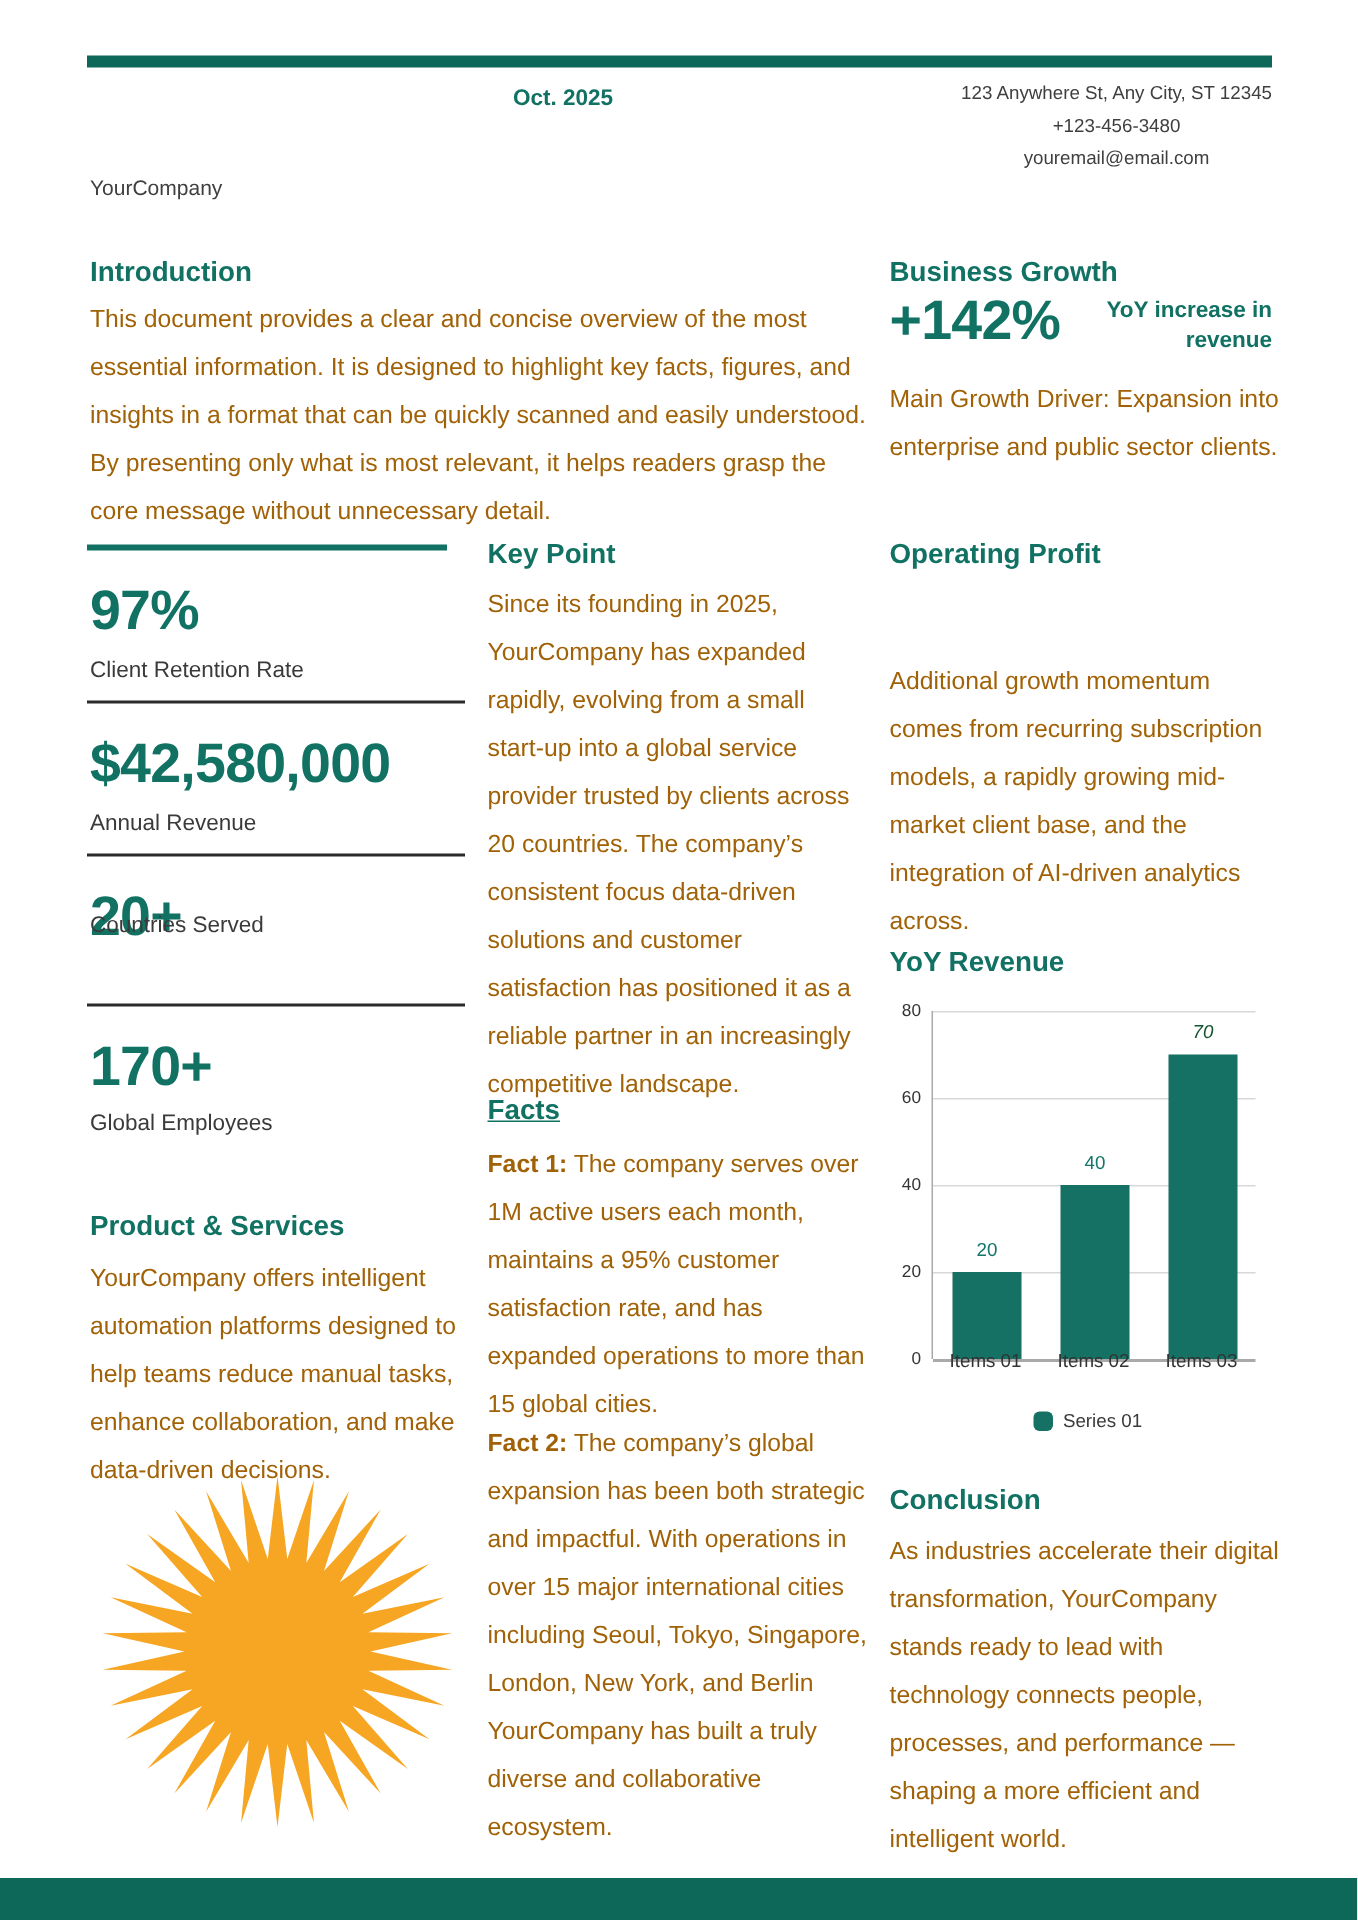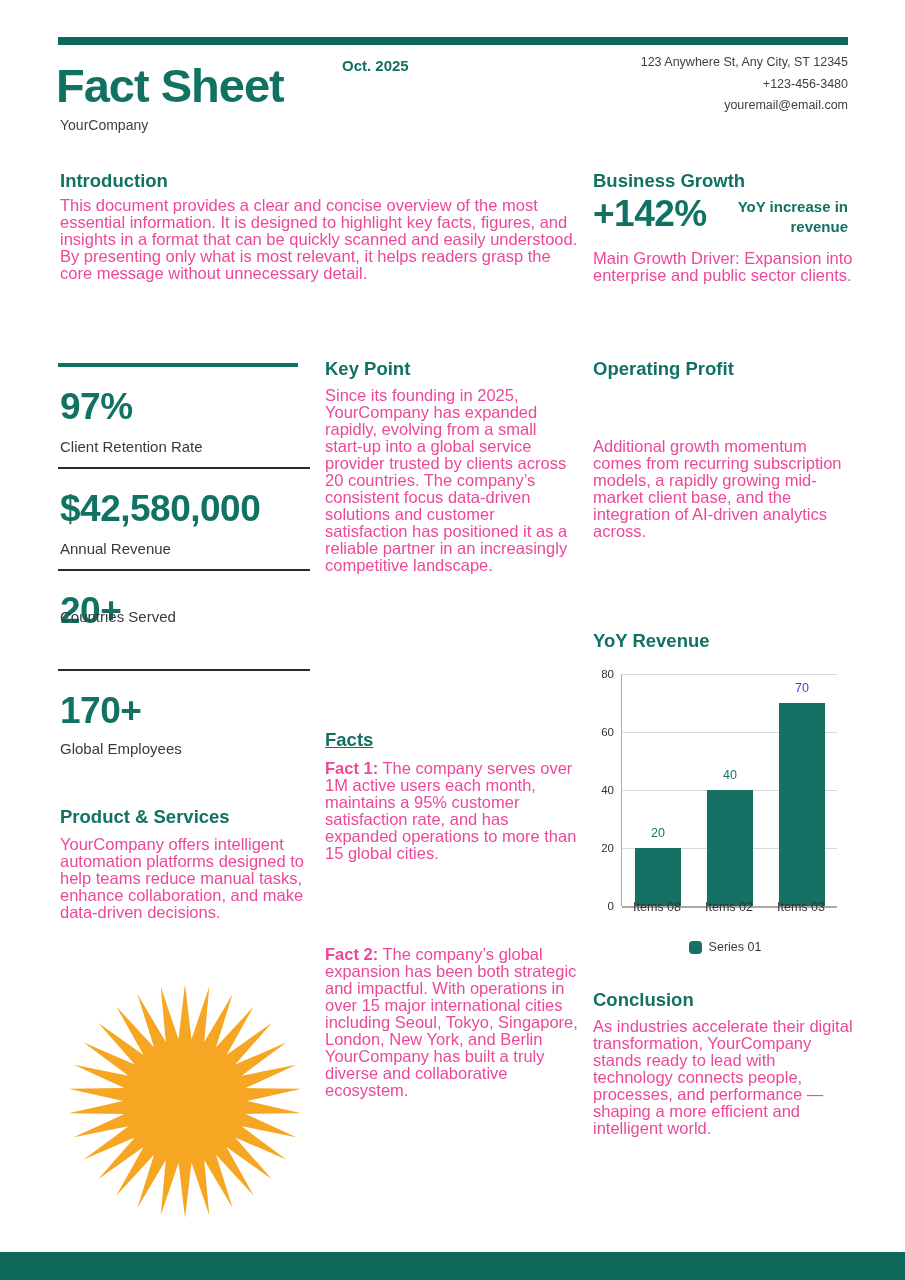--- a/index.html
+++ b/index.html
@@ -23,30 +23,30 @@
     font-size: 47px; line-height: 1;
     font-weight: 800; letter-spacing: -1px;
     color: #117263;
   }
   .doc-date {
     left: 342px; top: 57px;
     font-size: 15px; font-weight: 700; color: #117263;
   }
   .contact {
     right: 57px; top: 52px;
-    text-align: right;
+    text-align: center;
     font-size: 12.5px; line-height: 21.5px; color: #3F3F3F;
   }
   .company-name { left: 60px; top: 117px; font-size: 14px; color: #3F3F3F; }
 
   .h-section {
     font-size: 18.5px; font-weight: 700; color: #117263;
   }
   .body-text {
-    font-size: 16.5px; line-height: 17px; color: #ec4899;
+    font-size: 16.5px; line-height: 32px; color: #a16207;
   }
   .big-stat {
     font-size: 37px; line-height: 1; font-weight: 800; color: #117263;
     letter-spacing: -0.5px;
   }
   .stat-label { font-size: 15px; color: #3A3A3A; }
 
   .rule-accent { height: 4px; background: #117263; }
   .rule-thin { height: 1.5px; background: #2A2A2A; }
 
@@ -81,21 +81,20 @@
   .legend-label { font-size: 12.5px; color: #3A3A3A; }
 
   .sun-svg { left: 65px; top: 981px; width: 240px; height: 240px; }
 </style>
 </head>
 <body>
 
 <div class="page">
 
   <div class="abs topbar"></div>
-  <div class="abs doc-title">Fact Sheet</div>
   <div class="abs doc-date">Oct. 2025</div>
   <div class="abs contact">
     <div>123 Anywhere St, Any City, ST 12345</div>
     <div>+123-456-3480</div>
     <div>youremail@email.com</div>
   </div>
   <div class="abs company-name">YourCompany</div>
 
   <div class="abs h-section" style="left:60px; top:170px;">Introduction</div>
   <div class="abs body-text" style="left:60px; top:197px; width:520px;">This document provides a clear and concise overview of the most essential information. It is designed to highlight key facts, figures, and insights in a format that can be quickly scanned and easily understood. By presenting only what is most relevant, it helps readers grasp the core message without unnecessary detail.</div>
@@ -150,27 +149,27 @@
         <div class="y-tick" style="top: 116px;">40</div>
         <div class="gridline" style="top: 58px;"></div>
         <div class="y-tick" style="top: 58px;">60</div>
         <div class="gridline" style="top: 0px;"></div>
         <div class="y-tick" style="top: 0px;">80</div>
         <div class="bar" style="left: 13px; height: 58px; background: rgb(20, 113, 99);"></div>
         <div class="bar-value" style="left: 13px; top: 152px; color: rgb(20, 117, 106);">20</div>
         <div class="bar" style="left: 85px; height: 116px; background: rgb(20, 113, 99);"></div>
         <div class="bar-value" style="left: 85px; top: 94px; color: rgb(20, 117, 106);">40</div>
         <div class="bar" style="left: 157px; height: 203px; background: rgb(20, 113, 99);"></div>
-        <div class="bar-value" style="left: 157px; top: 7px; color: #6d28d9;">70</div>
+        <div class="bar-value" style="left: 157px; top: 7px; color: #14532d; font-style: italic;">70</div>
       </div>
     <div class="legend">
       <span class="legend-swatch"></span>
       <span class="legend-label">Series 01</span>
     </div>
-  <div class="x-label" style="left: 22px;">Items 08</div>
+  <div class="x-label" style="left: 22px;">Items 01</div>
       <div class="x-label" style="left: 94px;">Items 02</div>
       <div class="x-label" style="left: 166px;">Items 03</div>
     </div>
 
   <div class="abs h-section" style="left:593px; top:989px;">Conclusion</div>
   <div class="abs body-text" style="left:593px; top:1018px; width:262px;">As industries accelerate their digital transformation, YourCompany stands ready to lead with technology connects people, processes, and performance — shaping a more efficient and intelligent world.</div>
 
   <svg class="abs sun-svg" id="sun-svg" viewBox="0 0 240 240">
       <polygon points="120.0,3.0 126.5,58.3 144.3,5.6 139.2,61.0 167.6,13.1 151.0,66.3 188.8,25.3 161.5,73.9 206.9,41.7 170.2,83.6 221.3,61.5 176.6,94.8 231.3,83.8 180.6,107.1 236.4,107.8 182.0,120.0 236.4,132.2 180.6,132.9 231.3,156.2 176.6,145.2 221.3,178.5 170.2,156.4 206.9,198.3 161.5,166.1 188.8,214.7 151.0,173.7 167.6,226.9 139.2,179.0 144.3,234.4 126.5,181.7 120.0,237.0 113.5,181.7 95.7,234.4 100.8,179.0 72.4,226.9 89.0,173.7 51.2,214.7 78.5,166.1 33.1,198.3 69.8,156.4 18.7,178.5 63.4,145.2 8.7,156.2 59.4,132.9 3.6,132.2 58.0,120.0 3.6,107.8 59.4,107.1 8.7,83.8 63.4,94.8 18.7,61.5 69.8,83.6 33.1,41.7 78.5,73.9 51.2,25.3 89.0,66.3 72.4,13.1 100.8,61.0 95.7,5.6 113.5,58.3" fill="#F6A622"></polygon>
     </svg>

